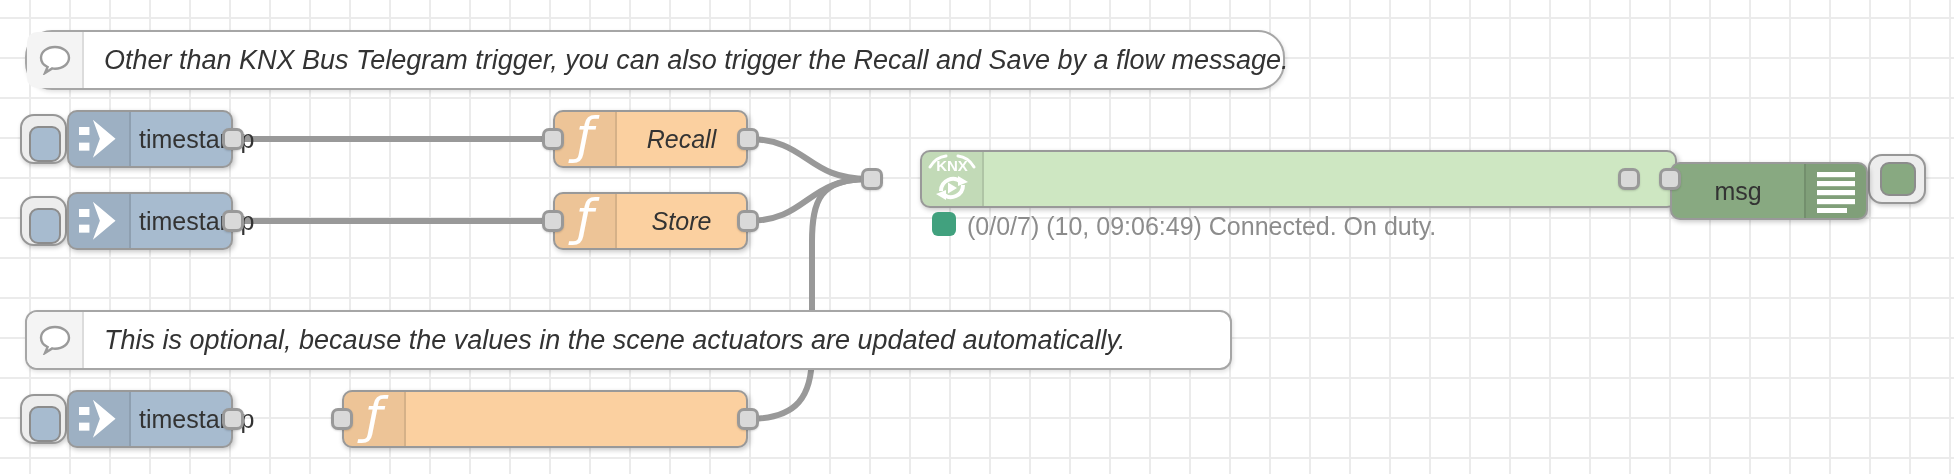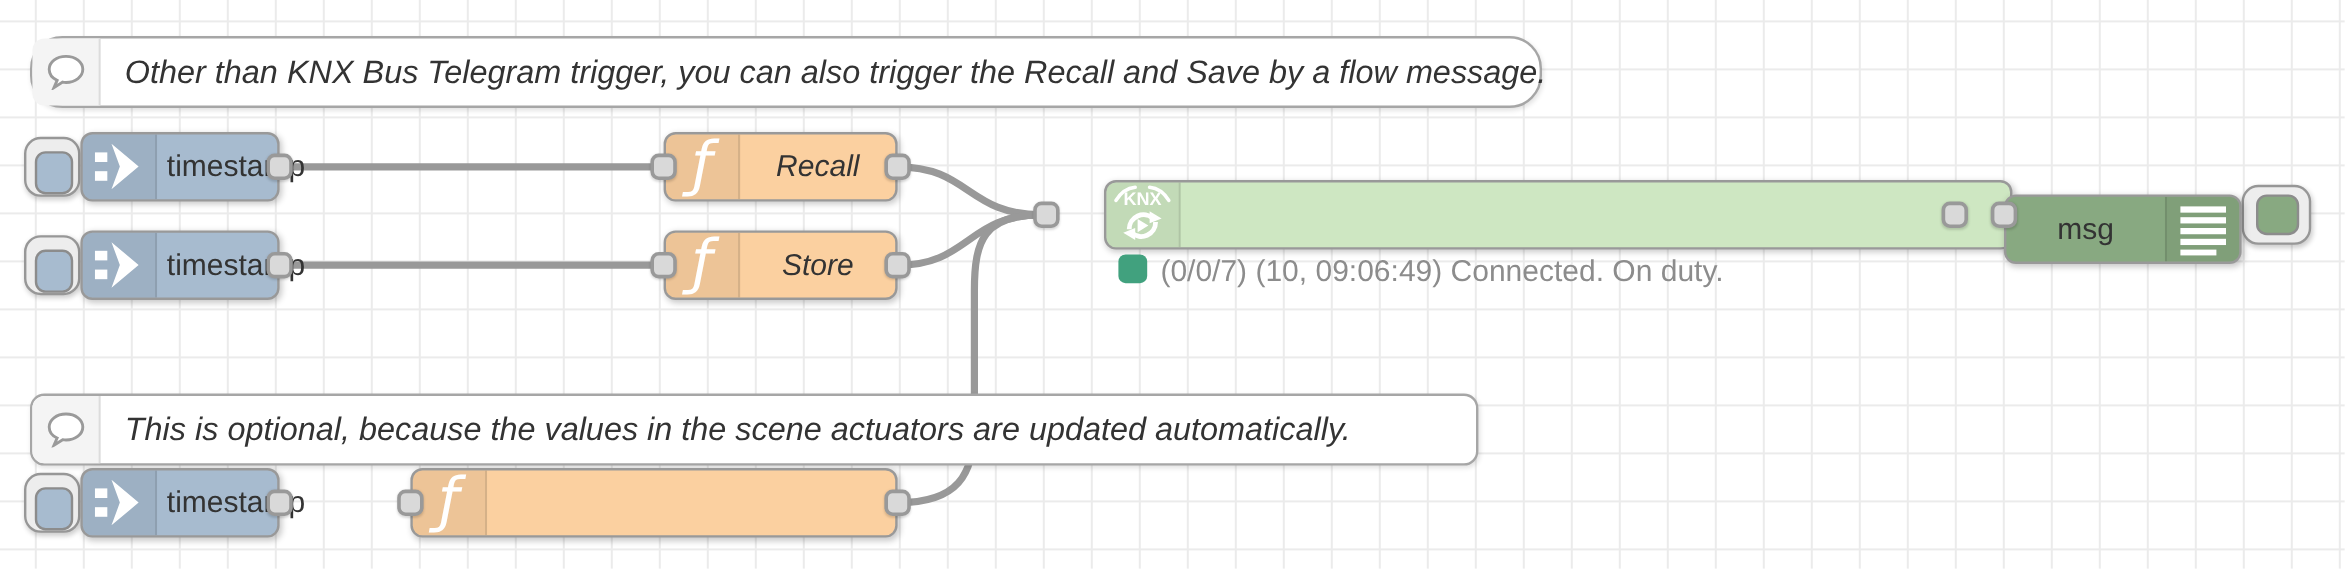--- a/index.html
+++ b/index.html
@@ -101,21 +101,21 @@
 
   <div class="comment" style="top:30px;width:1260px;border-radius:27px;">
     <div class="c-icon">
       <svg width="34" height="30" viewBox="0 0 34 30">
         <path d="M17 2 C9 2 3 6.8 3 12.8 C3 16.8 5.6 20.2 9.6 22 L7 28 L14.2 23.4 C15.1 23.6 16 23.7 17 23.7 C25 23.7 31 18.8 31 12.8 C31 6.8 25 2 17 2 Z" fill="#ffffff" stroke="#9a9a9a" stroke-width="2.4"></path>
       </svg>
     </div>
     <div class="c-label">Other than KNX Bus Telegram trigger, you can also trigger the Recall and Save by a flow message.</div>
   </div>
 
-  <div class="comment" style="top:328px;width:1207px;">
+  <div class="comment" style="top:310px;width:1207px;">
     <div class="c-icon">
       <svg width="34" height="30" viewBox="0 0 34 30">
         <path d="M17 2 C9 2 3 6.8 3 12.8 C3 16.8 5.6 20.2 9.6 22 L7 28 L14.2 23.4 C15.1 23.6 16 23.7 17 23.7 C25 23.7 31 18.8 31 12.8 C31 6.8 25 2 17 2 Z" fill="#ffffff" stroke="#9a9a9a" stroke-width="2.4"></path>
       </svg>
     </div>
     <div class="c-label">This is optional, because the values in the scene actuators are updated automatically.</div>
   </div>
 
   <div class="inj-btn" style="top:114px;">
       <div class="inner"></div>

